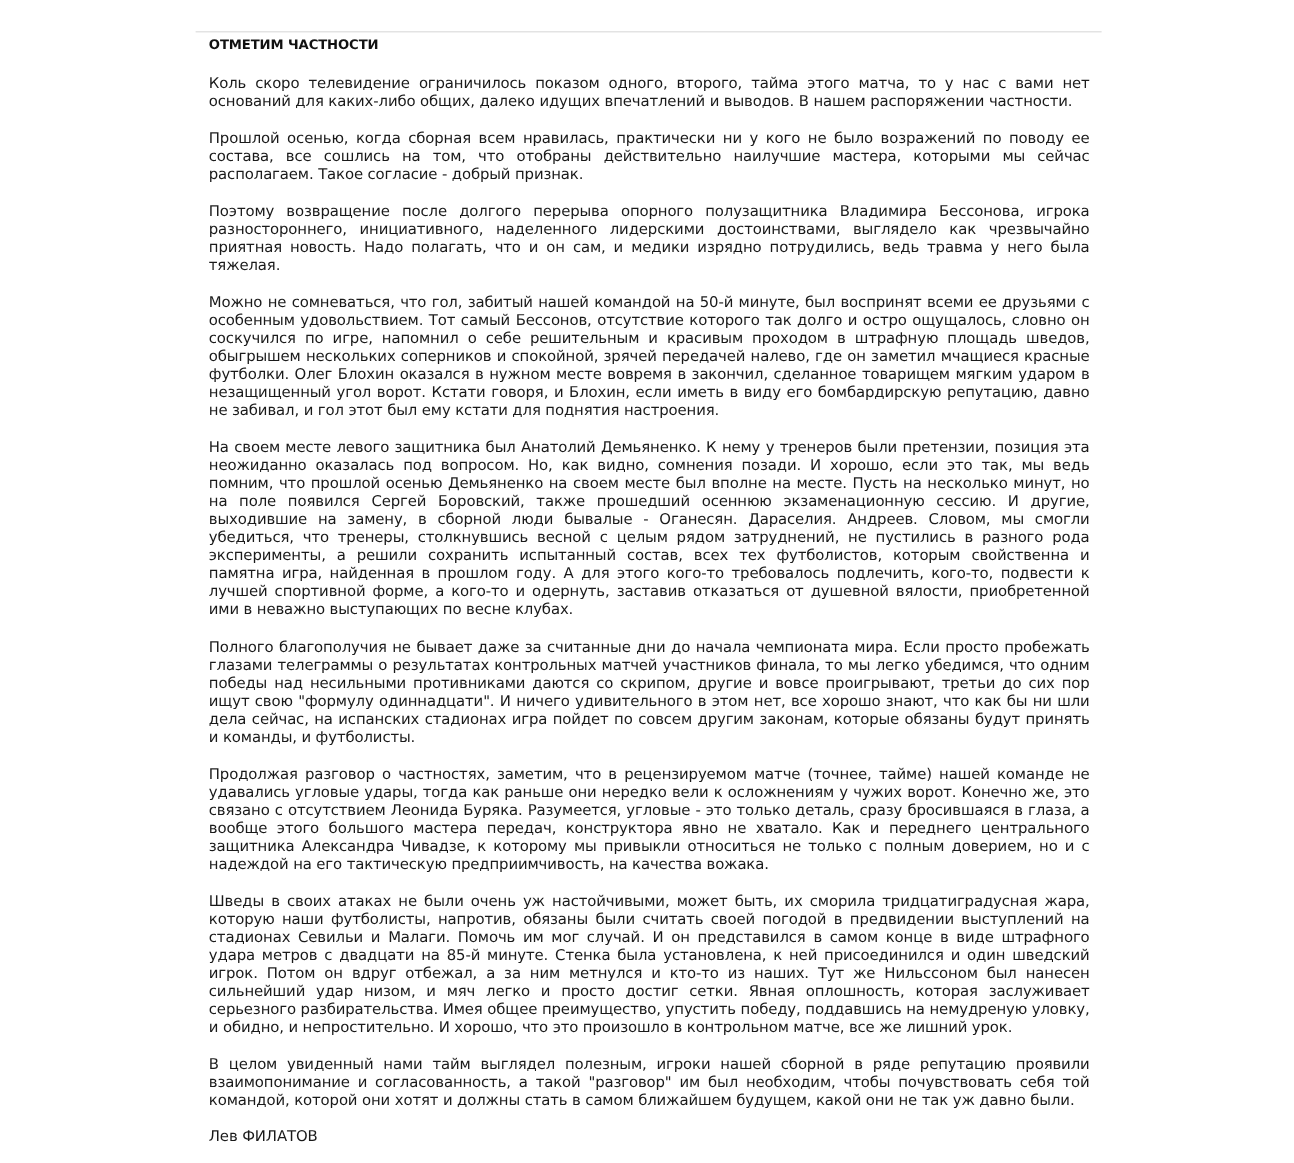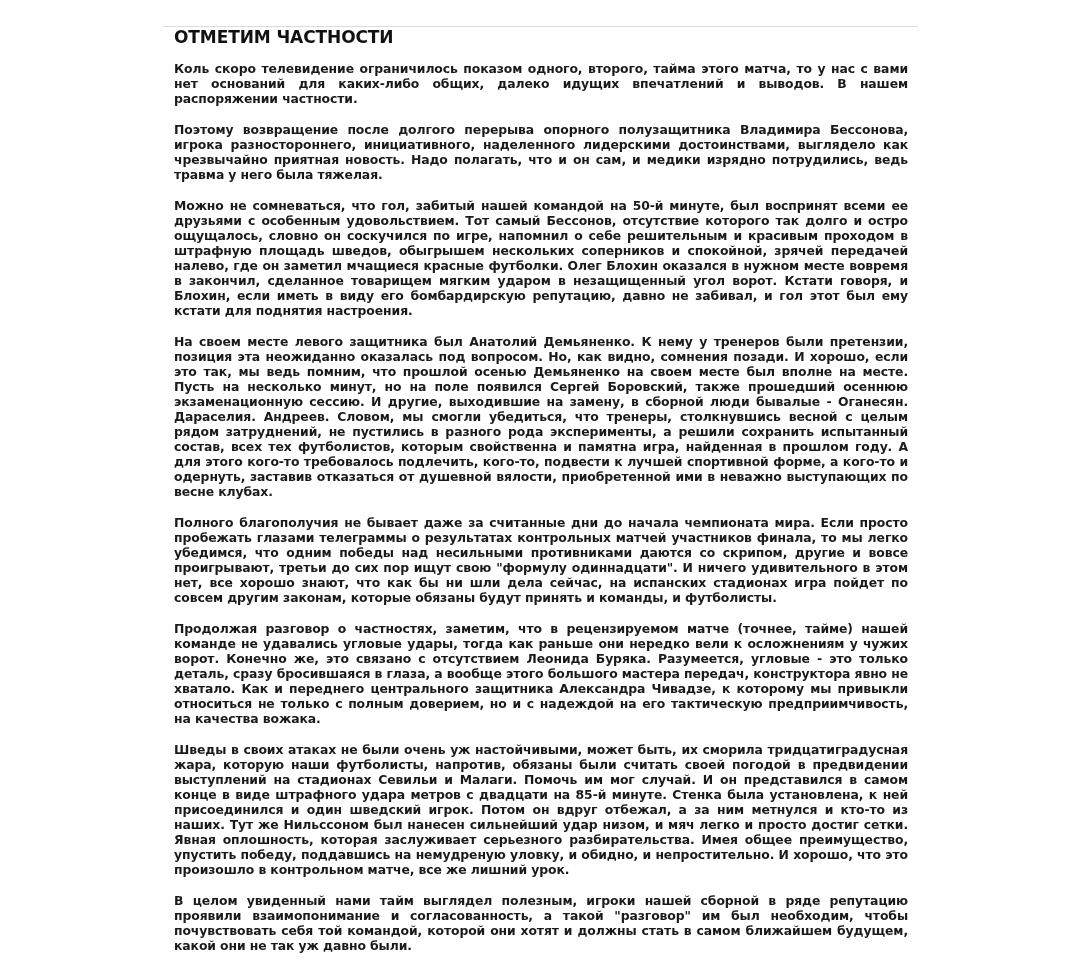--- a/index.html
+++ b/index.html
@@ -14,40 +14,41 @@
   .content {
     padding: 3px 10px 0 11px;
     font-family: "DejaVu Sans", sans-serif;
     font-size: 12.4px;
     line-height: 15px;
     color: #1a1a1a;
     letter-spacing: -0.1px;
   }
   .title {
     font-weight: bold;
-    font-size: 17px;
+    font-size: 11px;
     margin: 0 0 15px 0;
     color: #111;
   }
   .para {
     margin: 16px 0 15px 0;
     text-align: justify;
-    font-weight: bold;
   }
   .sig, .source { margin: 0 0 15px 0; }
 </style>
 </head>
 <body>
 
 <div class="page">
   <div class="content">
     <div class="title">ОТМЕТИМ ЧАСТНОСТИ</div>
     <p class="para">Коль скоро телевидение ограничилось показом одного, второго, тайма этого матча, то у нас с вами нет оснований для каких-либо общих, далеко идущих впечатлений и выводов. В нашем распоряжении частности.</p>
+    <p class="para">Прошлой осенью, когда сборная всем нравилась, практически ни у кого не было возражений по поводу ее состава, все сошлись на том, что отобраны действительно наилучшие мастера, которыми мы сейчас располагаем. Такое согласие - добрый признак.</p>
     <p class="para">Поэтому возвращение после долгого перерыва опорного полузащитника Владимира Бессонова, игрока разностороннего, инициативного, наделенного лидерскими достоинствами, выглядело как чрезвычайно приятная новость. Надо полагать, что и он сам, и медики изрядно потрудились, ведь травма у него была тяжелая.</p>
     <p class="para">Можно не сомневаться, что гол, забитый нашей командой на 50-й минуте, был воспринят всеми ее друзьями с особенным удовольствием. Тот самый Бессонов, отсутствие которого так долго и остро ощущалось, словно он соскучился по игре, напомнил о себе решительным и красивым проходом в штрафную площадь шведов, обыгрышем нескольких соперников и спокойной, зрячей передачей налево, где он заметил мчащиеся красные футболки. Олег Блохин оказался в нужном месте вовремя в закончил, сделанное товарищем мягким ударом в незащищенный угол ворот. Кстати говоря, и Блохин, если иметь в виду его бомбардирскую репутацию, давно не забивал, и гол этот был ему кстати для поднятия настроения.</p>
     <p class="para">На своем месте левого защитника был Анатолий Демьяненко. К нему у тренеров были претензии, позиция эта неожиданно оказалась под вопросом. Но, как видно, сомнения позади. И хорошо, если это так, мы ведь помним, что прошлой осенью Демьяненко на своем месте был вполне на месте. Пусть на несколько минут, но на поле появился Сергей Боровский, также прошедший осеннюю экзаменационную сессию. И другие, выходившие на замену, в сборной люди бывалые - Оганесян. Дараселия. Андреев. Словом, мы смогли убедиться, что тренеры, столкнувшись весной с целым рядом затруднений, не пустились в разного рода эксперименты, а решили сохранить испытанный состав, всех тех футболистов, которым свойственна и памятна игра, найденная в прошлом году. А для этого кого-то требовалось подлечить, кого-то, подвести к лучшей спортивной форме, а кого-то и одернуть, заставив отказаться от душевной вялости, приобретенной ими в неважно выступающих по весне клубах.</p>
     <p class="para">Полного благополучия не бывает даже за считанные дни до начала чемпионата мира. Если просто пробежать глазами телеграммы о результатах контрольных матчей участников финала, то мы легко убедимся, что одним победы над несильными противниками даются со скрипом, другие и вовсе проигрывают, третьи до сих пор ищут свою "формулу одиннадцати". И ничего удивительного в этом нет, все хорошо знают, что как бы ни шли дела сейчас, на испанских стадионах игра пойдет по совсем другим законам, которые обязаны будут принять и команды, и футболисты.</p>
     <p class="para">Продолжая разговор о частностях, заметим, что в рецензируемом матче (точнее, тайме) нашей команде не удавались угловые удары, тогда как раньше они нередко вели к осложнениям у чужих ворот. Конечно же, это связано с отсутствием Леонида Буряка. Разумеется, угловые - это только деталь, сразу бросившаяся в глаза, а вообще этого большого мастера передач, конструктора явно не хватало. Как и переднего центрального защитника Александра Чивадзе, к которому мы привыкли относиться не только с полным доверием, но и с надеждой на его тактическую предприимчивость, на качества вожака.</p>
     <p class="para">Шведы в своих атаках не были очень уж настойчивыми, может быть, их сморила тридцатиградусная жара, которую наши футболисты, напротив, обязаны были считать своей погодой в предвидении выступлений на стадионах Севильи и Малаги. Помочь им мог случай. И он представился в самом конце в виде штрафного удара метров с двадцати на 85-й минуте. Стенка была установлена, к ней присоединился и один шведский игрок. Потом он вдруг отбежал, а за ним метнулся и кто-то из наших. Тут же Нильссоном был нанесен сильнейший удар низом, и мяч легко и просто достиг сетки. Явная оплошность, которая заслуживает серьезного разбирательства. Имея общее преимущество, упустить победу, поддавшись на немудреную уловку, и обидно, и непростительно. И хорошо, что это произошло в контрольном матче, все же лишний урок.</p>
     <p class="para">В целом увиденный нами тайм выглядел полезным, игроки нашей сборной в ряде репутацию проявили взаимопонимание и согласованность, а такой "разговор" им был необходим, чтобы почувствовать себя той командой, которой они хотят и должны стать в самом ближайшем будущем, какой они не так уж давно были.</p>
+    <p class="sig">Лев ФИЛАТОВ</p>
     <p class="source">Еженедельник «Футбол-Хоккей» №23, 1982</p>
   </div>
 </div>
 
 </body></html>

